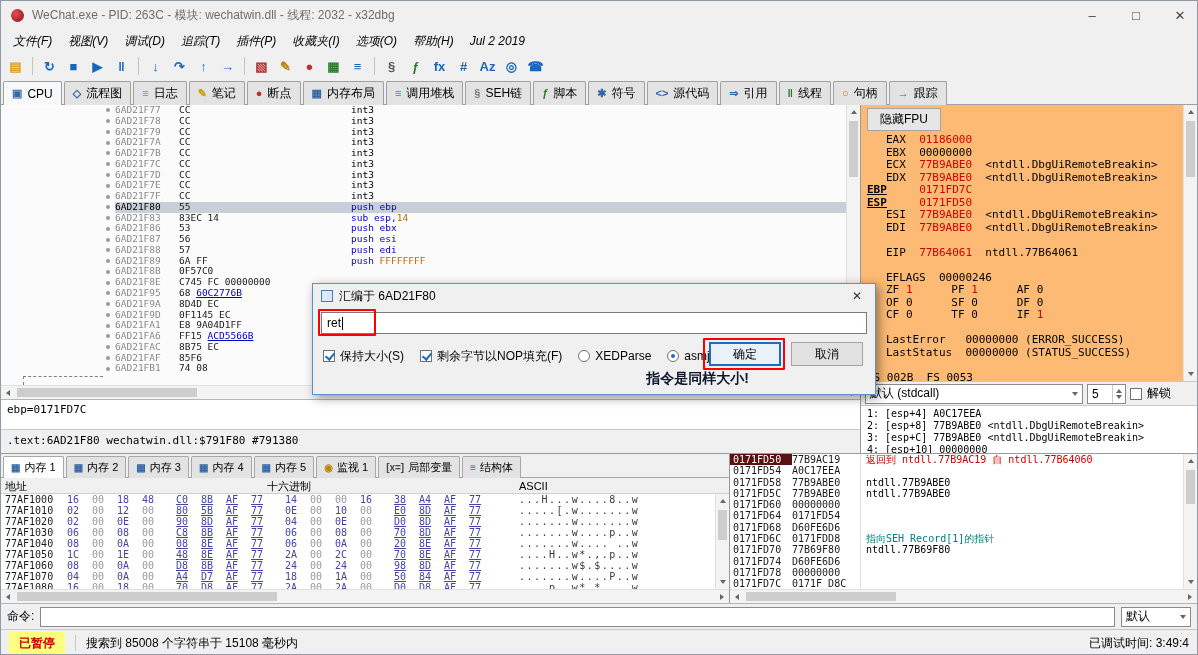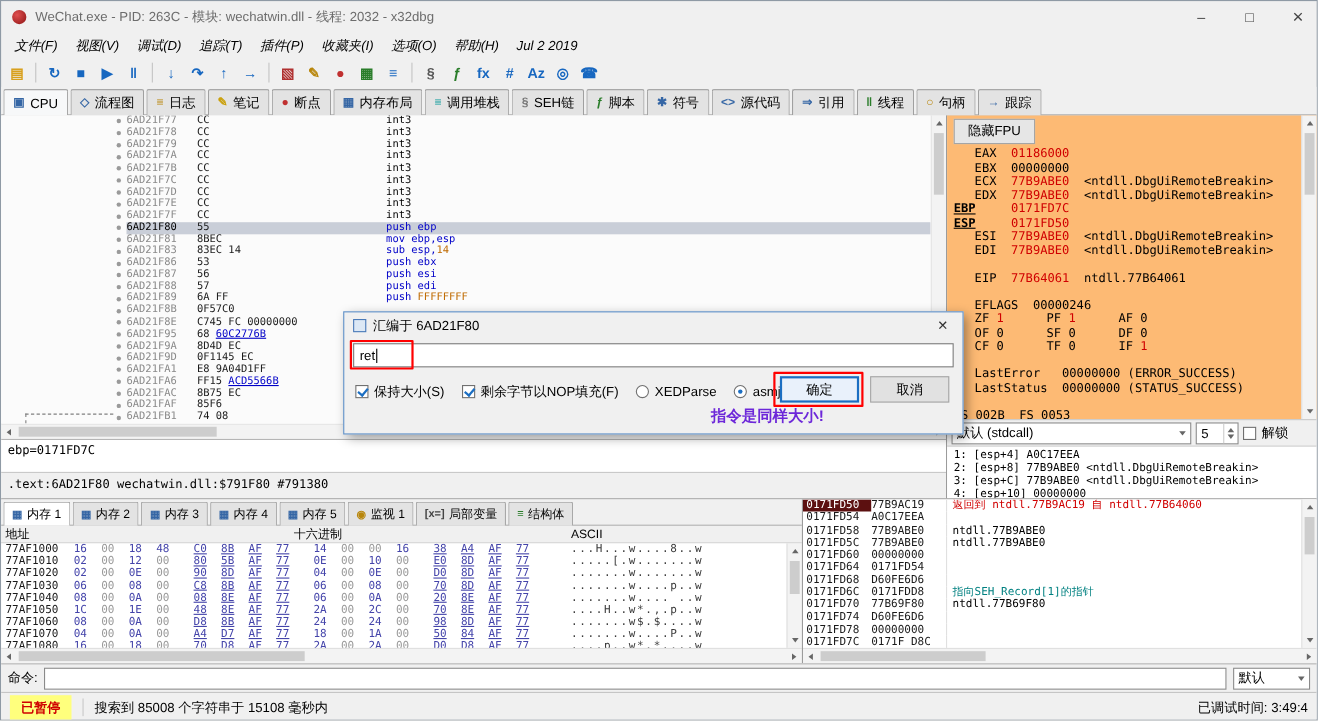--- a/index.html
+++ b/index.html
@@ -133,21 +133,21 @@
   .dlg-input{position:absolute;left:8px;right:8px;top:28px;height:22px;background:#fff;border:1px solid #7a7a7a;
              display:flex;align-items:center;padding:0 5px;}
   .caret{display:inline-block;width:1px;height:13px;background:#000;margin-left:1px;}
   .dlg-controls{position:absolute;left:10px;top:60px;height:24px;display:flex;align-items:center;gap:16px;}
   .radio{width:12px;height:12px;border:1px solid #707070;border-radius:50%;background:#fff;position:relative;flex:0 0 auto;}
   .radio.sel::after{content:"";position:absolute;left:3px;top:3px;width:4px;height:4px;border-radius:50%;background:#1b6ec2;}
   .dlg-btn{position:absolute;top:58px;width:72px;height:24px;background:#e1e1e1;border:1px solid #a5a5a5;
            display:flex;align-items:center;justify-content:center;}
   #btn-ok{right:94px;border:2px solid #1b6ec2;background:#e9f1fb;}
   #btn-cancel{right:12px;}
-  .dlg-status{position:absolute;right:126px;top:86px;color:#6d28d9;font-weight:bold;font-size:14px;white-space:nowrap;}
+  .dlg-status{position:absolute;right:126px;top:86px;color:#0f172a;font-weight:bold;font-size:14px;white-space:nowrap;}
   .anno{position:absolute;border:2px solid #ff0000;z-index:11;border-radius:1px;}
   #anno-input{left:5px;top:25px;width:58px;height:27px;}
   #anno-ok{right:90px;top:54px;width:82px;height:32px;}
 </style>
 </head>
 <body>
 
 <div class="window">
 
   <div class="titlebar">
@@ -314,21 +314,20 @@
         <div class="drow"><div class="d-margin"></div><div class="d-dot-cell"><span class="d-dot"></span></div><div class="d-addr">6AD21F77</div><div class="d-bytes">CC</div><div class="d-text t-int3">int3</div></div>
             <div class="drow"><div class="d-margin"></div><div class="d-dot-cell"><span class="d-dot"></span></div><div class="d-addr">6AD21F78</div><div class="d-bytes">CC</div><div class="d-text t-int3">int3</div></div>
             <div class="drow"><div class="d-margin"></div><div class="d-dot-cell"><span class="d-dot"></span></div><div class="d-addr">6AD21F79</div><div class="d-bytes">CC</div><div class="d-text t-int3">int3</div></div>
             <div class="drow"><div class="d-margin"></div><div class="d-dot-cell"><span class="d-dot"></span></div><div class="d-addr">6AD21F7A</div><div class="d-bytes">CC</div><div class="d-text t-int3">int3</div></div>
             <div class="drow"><div class="d-margin"></div><div class="d-dot-cell"><span class="d-dot"></span></div><div class="d-addr">6AD21F7B</div><div class="d-bytes">CC</div><div class="d-text t-int3">int3</div></div>
             <div class="drow"><div class="d-margin"></div><div class="d-dot-cell"><span class="d-dot"></span></div><div class="d-addr">6AD21F7C</div><div class="d-bytes">CC</div><div class="d-text t-int3">int3</div></div>
             <div class="drow"><div class="d-margin"></div><div class="d-dot-cell"><span class="d-dot"></span></div><div class="d-addr">6AD21F7D</div><div class="d-bytes">CC</div><div class="d-text t-int3">int3</div></div>
             <div class="drow"><div class="d-margin"></div><div class="d-dot-cell"><span class="d-dot"></span></div><div class="d-addr">6AD21F7E</div><div class="d-bytes">CC</div><div class="d-text t-int3">int3</div></div>
             <div class="drow"><div class="d-margin"></div><div class="d-dot-cell"><span class="d-dot"></span></div><div class="d-addr">6AD21F7F</div><div class="d-bytes">CC</div><div class="d-text t-int3">int3</div></div>
             <div class="drow sel"><div class="d-margin"></div><div class="d-dot-cell"><span class="d-dot"></span></div><div class="d-addr">6AD21F80</div><div class="d-bytes">55</div><div class="d-text t-insn">push ebp</div></div>
-            <div class="drow"><div class="d-margin"></div><div class="d-dot-cell"><span class="d-dot"></span></div><div class="d-addr">6AD21F81</div><div class="d-bytes">8BEC</div><div class="d-text t-insn">mov ebp,esp</div></div>
             <div class="drow"><div class="d-margin"></div><div class="d-dot-cell"><span class="d-dot"></span></div><div class="d-addr">6AD21F83</div><div class="d-bytes">83EC 14</div><div class="d-text t-insn">sub esp,<span class="d-imm">14</span></div></div>
             <div class="drow"><div class="d-margin"></div><div class="d-dot-cell"><span class="d-dot"></span></div><div class="d-addr">6AD21F86</div><div class="d-bytes">53</div><div class="d-text t-insn">push ebx</div></div>
             <div class="drow"><div class="d-margin"></div><div class="d-dot-cell"><span class="d-dot"></span></div><div class="d-addr">6AD21F87</div><div class="d-bytes">56</div><div class="d-text t-insn">push esi</div></div>
             <div class="drow"><div class="d-margin"></div><div class="d-dot-cell"><span class="d-dot"></span></div><div class="d-addr">6AD21F88</div><div class="d-bytes">57</div><div class="d-text t-insn">push edi</div></div>
             <div class="drow"><div class="d-margin"></div><div class="d-dot-cell"><span class="d-dot"></span></div><div class="d-addr">6AD21F89</div><div class="d-bytes">6A FF</div><div class="d-text t-insn">push <span class="d-imm">FFFFFFFF</span></div></div>
             <div class="drow"><div class="d-margin"></div><div class="d-dot-cell"><span class="d-dot"></span></div><div class="d-addr">6AD21F8B</div><div class="d-bytes">0F57C0</div><div class="d-text t-insn"></div></div>
             <div class="drow"><div class="d-margin"></div><div class="d-dot-cell"><span class="d-dot"></span></div><div class="d-addr">6AD21F8E</div><div class="d-bytes">C745 FC 00000000</div><div class="d-text t-insn"></div></div>
             <div class="drow"><div class="d-margin"></div><div class="d-dot-cell"><span class="d-dot"></span></div><div class="d-addr">6AD21F95</div><div class="d-bytes">68 <span class="b-link">60C2776B</span></div><div class="d-text t-insn"></div></div>
             <div class="drow"><div class="d-margin"></div><div class="d-dot-cell"><span class="d-dot"></span></div><div class="d-addr">6AD21F9A</div><div class="d-bytes">8D4D EC</div><div class="d-text t-insn"></div></div>
             <div class="drow"><div class="d-margin"></div><div class="d-dot-cell"><span class="d-dot"></span></div><div class="d-addr">6AD21F9D</div><div class="d-bytes">0F1145 EC</div><div class="d-text t-insn"></div></div>

